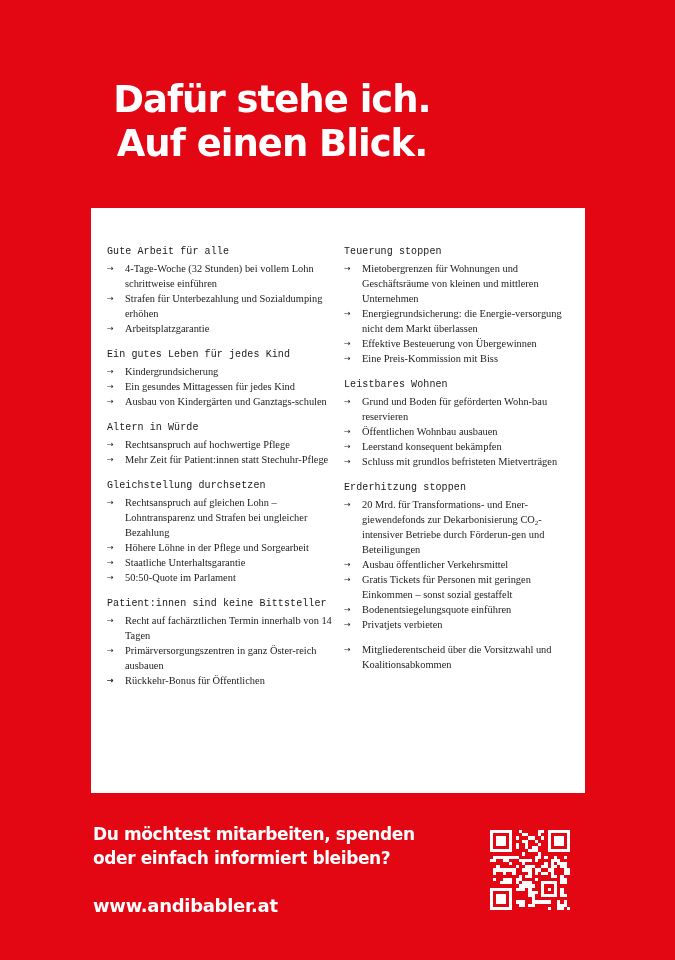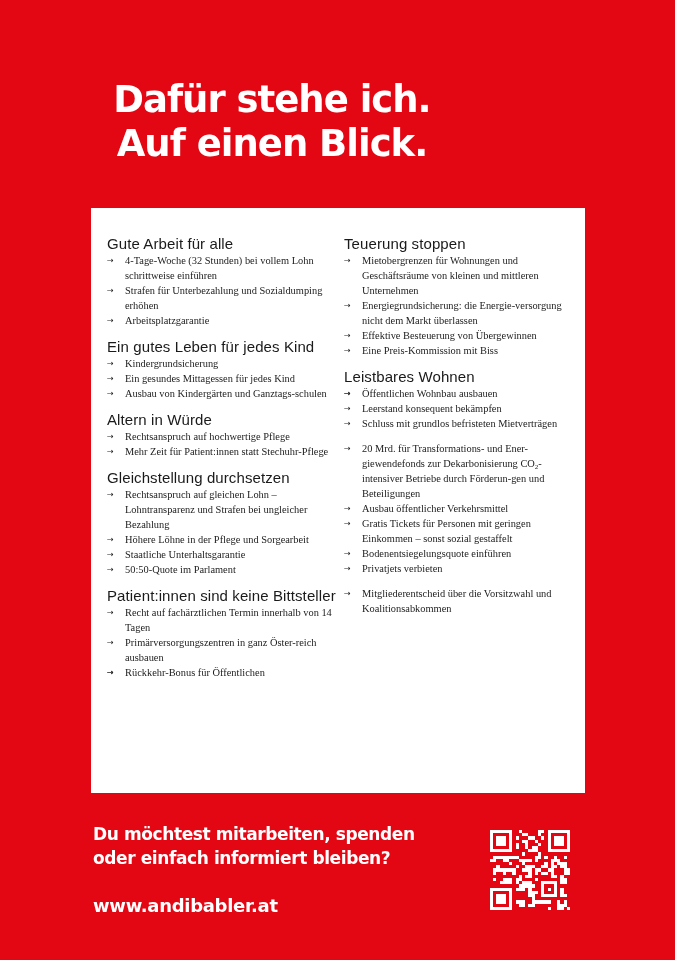--- a/index.html
+++ b/index.html
@@ -14,22 +14,22 @@
   }
   .title div { display:block; }
   .card {
     position:absolute; left:91px; top:208px; width:494px; height:585px; background:#fff;
   }
   .col { position:absolute; top:27px; }
   .col.left { left:16px; width:230px; }
   .col.right { left:253px; width:228px; }
   .section { margin-bottom:10px; }
   .section h2 {
-    margin:0 0 1px 0; font-family:Liberation Sans, sans-serif; font-weight:normal;
-    font-size:15px; line-height:17px; color:#1a1a1a; letter-spacing:0.1px;
+    margin:8px 0 1px 0; font-family:Liberation Mono, monospace; font-weight:normal;
+    font-size:10px; line-height:17px; color:#1a1a1a; letter-spacing:0.1px;
   }
   .section ul { list-style:none; margin:0; padding:0; }
   .section li {
     position:relative; padding-left:18px; font-family:"Liberation Serif", serif;
     font-size:10.4px; line-height:15px; color:#222;
   }
   .section li .arrow {
     position:absolute; left:0; top:0; font-family:"DejaVu Sans", sans-serif; font-size:8px; line-height:15px;
   }
   .section li sub { font-size:7px; vertical-align:-2px; line-height:0; }
@@ -103,27 +103,28 @@
         <ul>
           <li><span class="arrow">→</span><span>Mietobergrenzen für Wohnungen und Geschäftsräume von kleinen und mittleren Unternehmen</span></li>
           <li><span class="arrow">→</span><span>Energiegrundsicherung: die Energie-versorgung nicht dem Markt überlassen</span></li>
           <li><span class="arrow">→</span><span>Effektive Besteuerung von Übergewinnen</span></li>
           <li><span class="arrow">→</span><span>Eine Preis-Kommission mit Biss</span></li>
         </ul>
       </div>
       <div class="section">
         <h2>Leistbares Wohnen</h2>
         <ul>
-          <li><span class="arrow">→</span></li>
+          <li><span class="arrow">→</span><span>Grund und Boden für geförderten Wohn-bau reservieren</span></li>
           <li><span class="arrow">→</span><span>Öffentlichen Wohnbau ausbauen</span></li>
           <li><span class="arrow">→</span><span>Leerstand konsequent bekämpfen</span></li>
           <li><span class="arrow">→</span><span>Schluss mit grundlos befristeten Mietverträgen</span></li>
         </ul>
       </div>
       <div class="section">
+        <h2>Erderhitzung stoppen</h2>
         <ul>
           <li><span class="arrow">→</span><span>20 Mrd. für Transformations- und Ener-giewendefonds zur Dekarbonisierung CO<sub>2</sub>-intensiver Betriebe durch Förderun-gen und Beteiligungen</span></li>
           <li><span class="arrow">→</span><span>Ausbau öffentlicher Verkehrsmittel</span></li>
           <li><span class="arrow">→</span><span>Gratis Tickets für Personen mit geringen Einkommen – sonst sozial gestaffelt</span></li>
           <li><span class="arrow">→</span><span>Bodenentsiegelungsquote einführen</span></li>
           <li><span class="arrow">→</span><span>Privatjets verbieten</span></li>
         </ul>
       </div>
       <div class="section">
         <ul>

